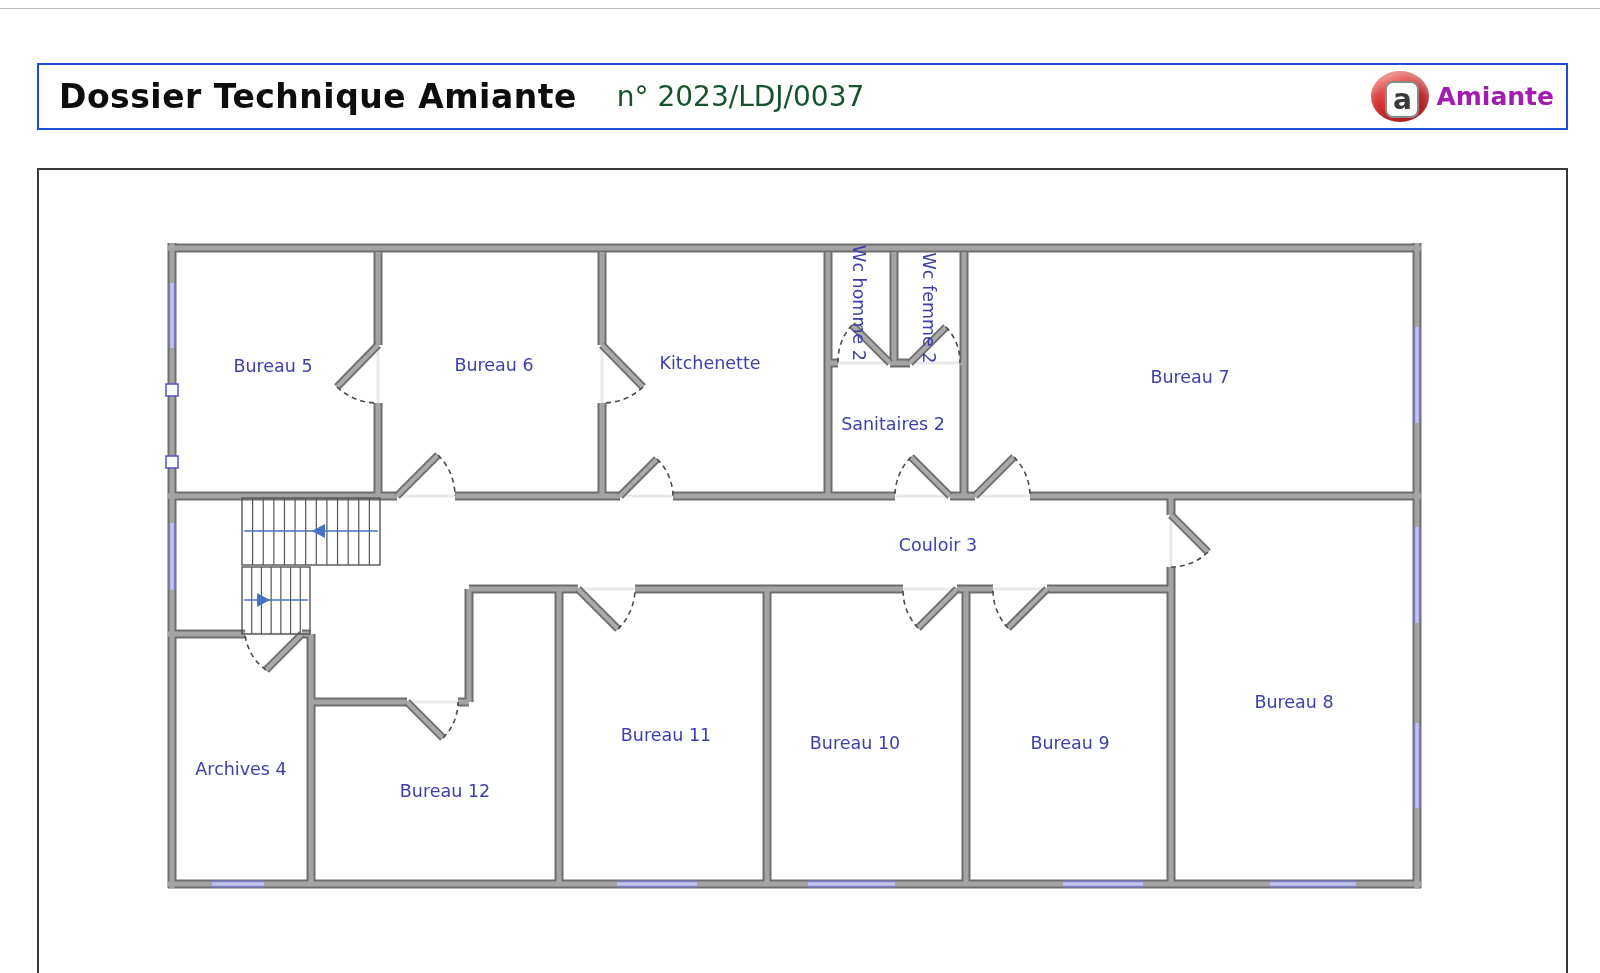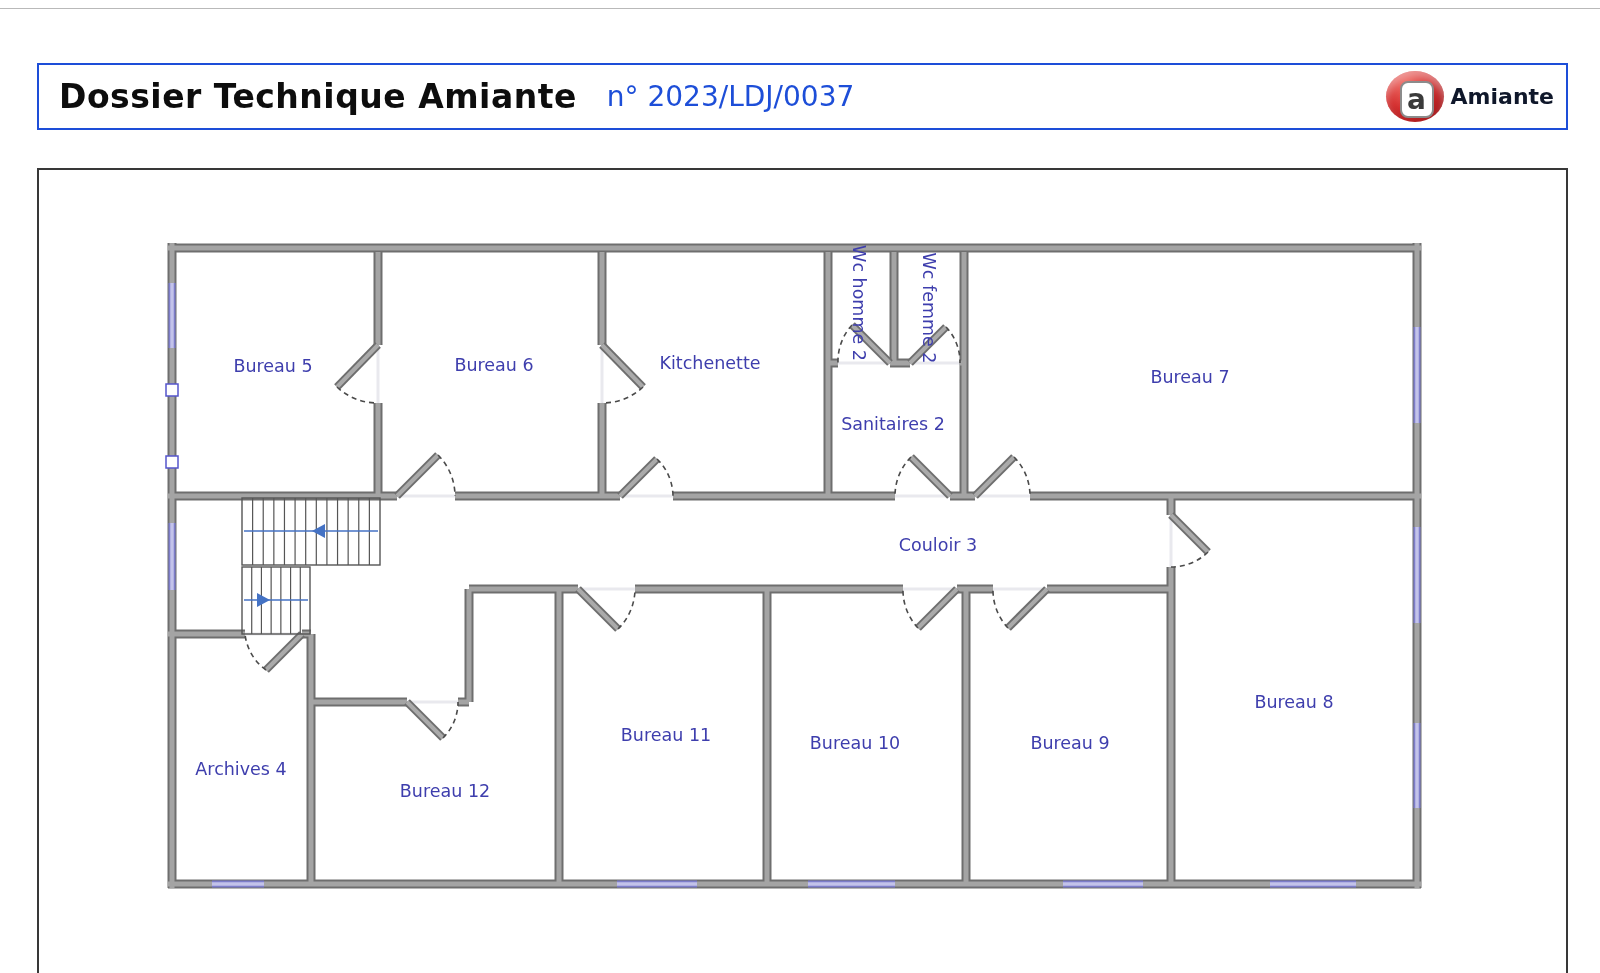--- a/index.html
+++ b/index.html
@@ -2,29 +2,29 @@
 <html><head>
 <meta charset="utf-8">
 <style>
   html,body{margin:0;padding:0;background:#ffffff;}
   body{position:relative;width:1600px;height:973px;overflow:hidden;
        font-family:"DejaVu Sans","Liberation Sans",sans-serif;}
   .top-rule{position:absolute;left:0;top:8px;width:1600px;height:1px;background:#b9b9b9;}
   .header-box{position:absolute;left:37px;top:63px;width:1527px;height:63px;
        border:2px solid #1d4ed8;background:#fff;display:flex;align-items:center;}
   .title{font-size:33px;font-weight:bold;color:#0d0d0d;margin-left:20px;letter-spacing:.5px;white-space:nowrap;}
-  .dossier-no{font-size:28px;color:#1d4ed8;margin-left:30px;white-space:nowrap;}
+  .dossier-no{font-size:28px;color:#14532d;margin-left:40px;white-space:nowrap;}
   .logo{position:absolute;right:12px;top:0;height:100%;display:flex;align-items:center;}
   .logo-badge{position:relative;width:58px;height:51px;border-radius:50%;
        background:radial-gradient(circle at 35% 28%,#f16a63 0%,#d32f2f 45%,#9d1014 85%);
        box-shadow:inset 0 6px 8px rgba(255,255,255,.45);}
   .logo-a-box{position:absolute;left:14px;top:10px;width:30px;height:33px;background:#fff;
        border:2px solid #8b8b8b;border-radius:8px;display:flex;align-items:center;justify-content:center;
        font-size:28px;font-weight:bold;color:#3a3a3a;line-height:1;}
-  .logo-text{font-size:22px;font-weight:bold;color:#0f172a;margin-left:7px;}
+  .logo-text{font-size:25px;font-weight:bold;color:#a21caf;margin-left:7px;}
   .plan-frame{position:absolute;left:37px;top:168px;width:1527px;height:805px;
        border:2px solid #383838;border-bottom:none;background:#fff;}
   svg.overlay{position:absolute;left:0;top:0;pointer-events:none;}
 </style>
 </head>
 <body>
 
 <div class="top-rule"></div>
 
 <div class="header-box">

